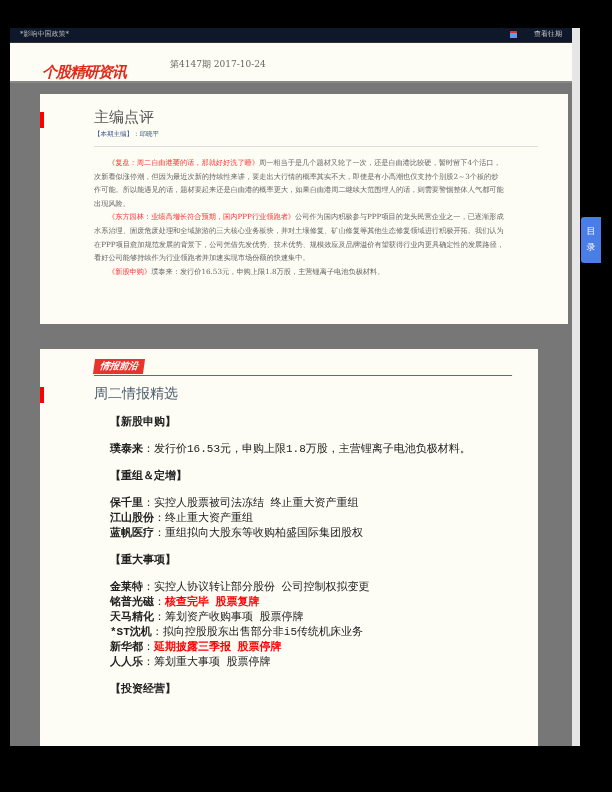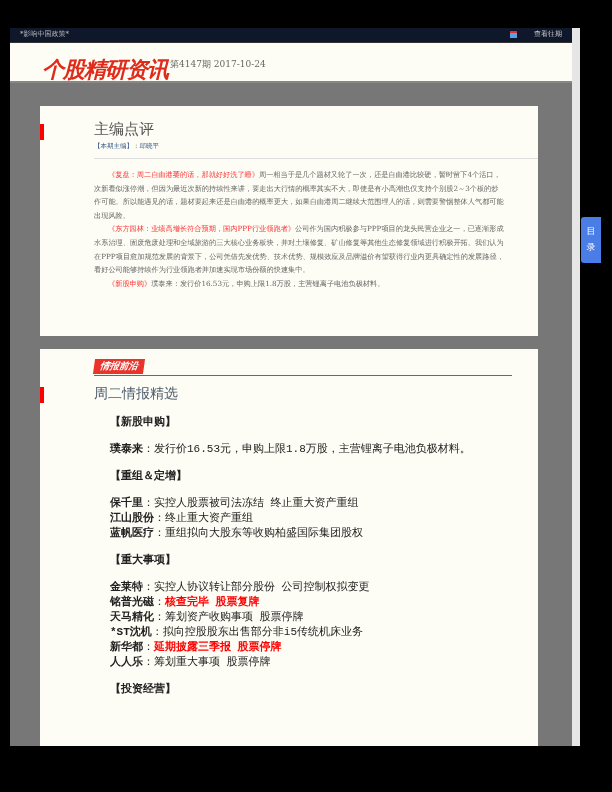--- a/index.html
+++ b/index.html
@@ -7,25 +7,25 @@
          font-family:"DejaVu Serif","Liberation Serif",serif; }
   .frame { position:absolute; left:4px; top:0; width:604px; height:792px; background:#000; }
   .topbar { position:absolute; left:10px; top:28px; width:562px; height:14px; background:#0f172a;
             border-bottom:1px solid #333; }
   .topbar .left { position:absolute; left:10px; top:1px; font-size:7px; color:#bbb; }
   .topbar .right { position:absolute; right:10px; top:1px; font-size:7px; color:#ccc; display:flex; align-items:center; gap:17px; }
   .cal-icon { width:7px; height:7px; background:#5aa0e6; border-top:2px solid #d33; box-sizing:border-box; display:inline-block; }
   .scrolltrack { position:absolute; left:572px; top:28px; width:8px; height:718px; background:#e6e6e6; }
   .bg { position:absolute; left:10px; top:43px; width:562px; height:703px; background:#777; }
   .masthead { position:absolute; left:10px; top:43px; width:562px; height:38px; background:#fdfdf5; border-bottom:2px solid #888; }
-  .logo { position:absolute; left:32px; top:12px; font-family:"DejaVu Sans","Liberation Sans",sans-serif; font-weight:bold;
-          font-style:italic; font-size:22px; color:#e02a1a; letter-spacing:-1px; }
+  .logo { position:absolute; left:32px; top:20px; font-family:"DejaVu Sans","Liberation Sans",sans-serif; font-weight:bold;
+          font-style:italic; font-size:15px; color:#e02a1a; letter-spacing:-1px; }
   .issue { position:absolute; left:160px; top:15px; font-size:9px; color:#666; }
   .page { position:absolute; left:40px; background:#fdfdf5; width:498px; }
-  .p1 { top:106px; height:230px; }
+  .p1 { top:94px; height:230px;padding-left:30px; }
   .p2 { top:349px; height:397px; }
   .redmark { position:absolute; left:0; width:4px; height:16px; background:#f00; }
   .h-title { position:absolute; left:54px; font-size:15px; color:#555; }
   .editor { position:absolute; left:54px; top:36px; font-size:6.5px; color:#3a5a8a; }
   .rule { position:absolute; left:54px; top:52px; width:444px; height:1px; background:#ddd; }
   .para { position:absolute; left:54px; width:410px; font-size:7.2px; line-height:13.6px; color:#666; }
   .para .red { color:#f33; }
   .tag { position:absolute; left:54px; top:10px; background:#e8342a; color:#fff; font-style:italic; font-weight:bold;
          font-family:"DejaVu Sans","Liberation Sans",sans-serif; font-size:9.5px; padding:1px 6px; transform:skewX(-8deg); }
   .tagrule { position:absolute; left:54px; top:26px; width:418px; height:1px; background:#e8342a; }

